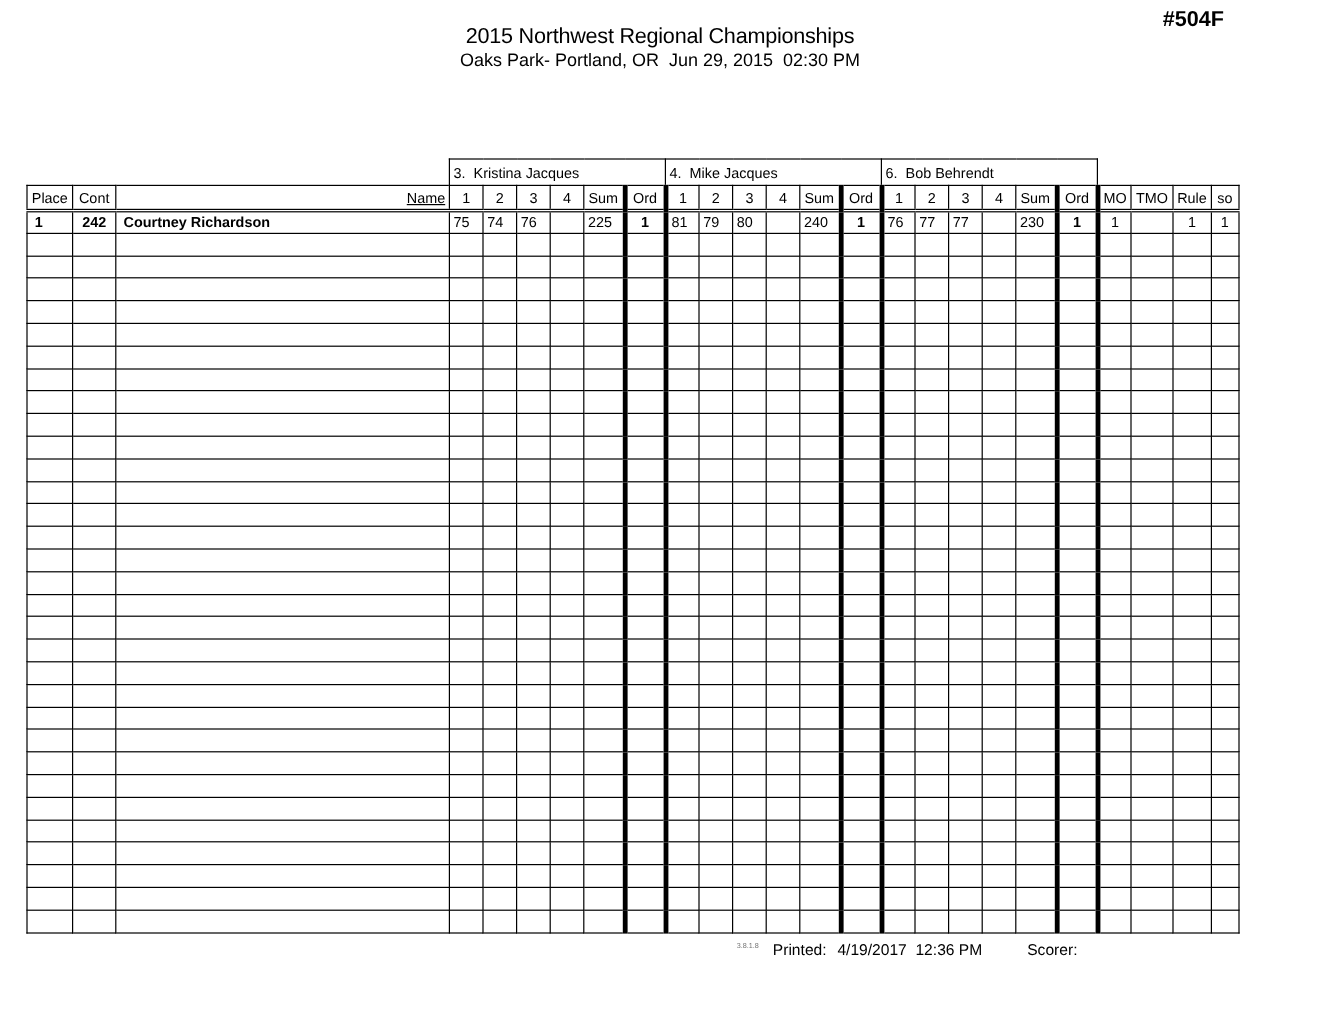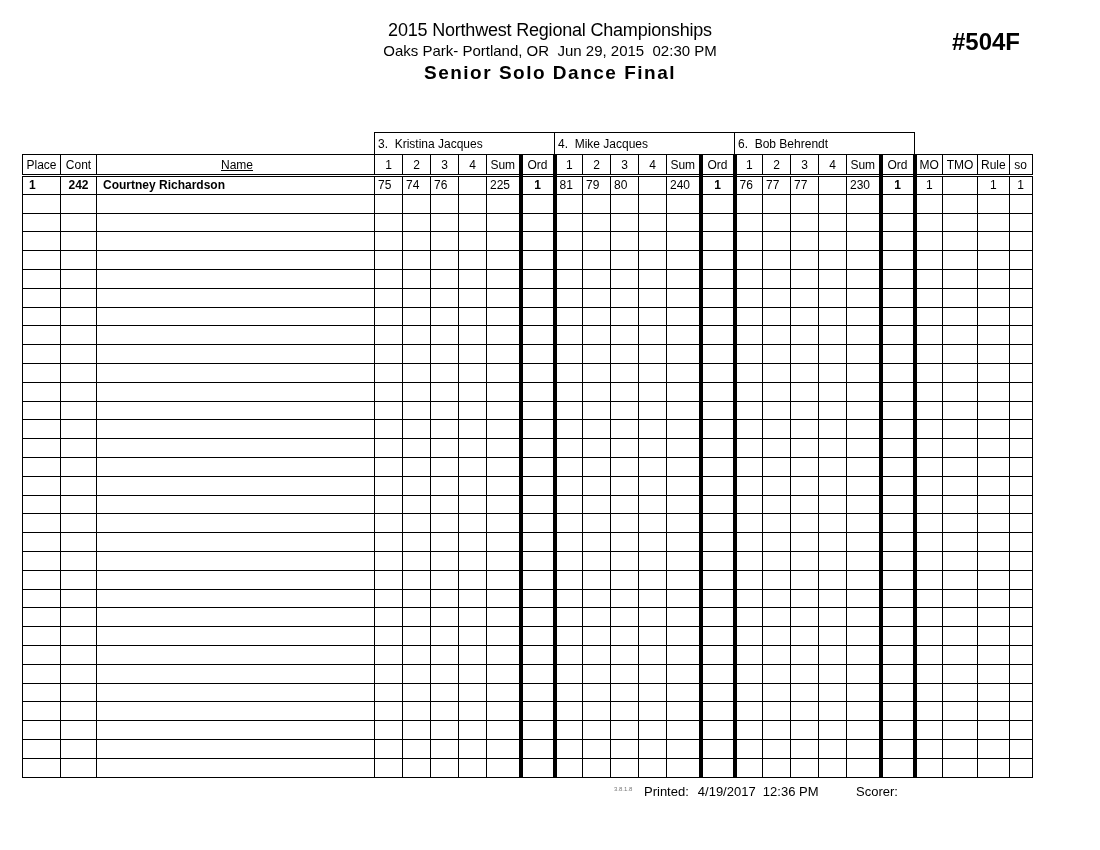--- a/index.html
+++ b/index.html
@@ -6,35 +6,35 @@
   .page{position:relative;width:1100px;height:850px;background:#ffffff;color:#000;
         font-family:"Liberation Sans",sans-serif;overflow:hidden;}
 
   
   .req-list{position:absolute;left:22px;top:22px;font-size:12px;line-height:16px;white-space:pre;}
   .titles{position:absolute;left:0;top:20px;width:100%;text-align:center;}
   .title{font-size:18px;font-weight:normal;letter-spacing:-0.2px;}
   .venue{font-size:15px;white-space:pre;margin-top:1px;}
   .event-title{font-size:19px;font-weight:bold;letter-spacing:1.5px;margin-top:3px;}
   .report-line{font-size:17px;margin-top:4px;}
-  .event-number{position:absolute;top:28px;right:80px;font-size:24px;font-weight:bold;text-align:right;}
+  .event-number{position:absolute;top:6px;right:80px;font-size:18px;font-weight:bold;text-align:right;}
 
   
   table{position:absolute;left:22px;top:132px;border-collapse:collapse;table-layout:fixed;}
   col.c-place{width:38px}col.c-cont{width:36px}col.c-name{width:278px}
   col.c-s{width:28px}col.c-sum{width:34px}col.c-ord{width:34px}
   col.c-mo{width:28px}col.c-tmo{width:35px}col.c-rule{width:30px}col.c-so{width:23px}
   td,th{border:1px solid #000;font-size:12px;font-weight:normal;padding:0 3px;
         overflow:hidden;white-space:nowrap;text-align:left;vertical-align:middle;}
   tr.judge-row{height:22px;}
   td.judge-name{white-space:pre;vertical-align:middle;}
   td.nb{border:none;}
   tr.hdr-row{height:21px;}
   tr.hdr-row th{text-align:center;border-bottom:3px double #000;}
-  tr.hdr-row th.al{text-align:center;padding-left:6px;text-decoration:underline;}
+  tr.hdr-row th.al{text-align:right;padding-left:6px;text-decoration:underline;}
   tr.data-row,tr.empty-row{height:18.8px;}
   .ord{border-left:4px solid #000;border-right:4px solid #000;}
   .b{font-weight:bold;}
   .ctr{text-align:center;}
   .pl{padding-left:6px;}
 
   
   .footer{position:absolute;top:784px;left:0;width:1100px;height:20px;font-size:13px;}
   .version{position:absolute;left:614px;top:2px;font-size:6px;color:#777;}
   .printed{position:absolute;left:644px;top:0;white-space:pre;}
@@ -43,21 +43,20 @@
 </style>
 </head>
 <body>
 
 <div class="page">
 
 
   <div class="titles">
     <div class="title">2015 Northwest Regional Championships</div>
     <div class="venue">Oaks Park- Portland, OR  Jun 29, 2015  02:30 PM</div>
-    <div class="event-title">Senior Solo Dance Final</div>
   </div>
 
   <div class="event-number">#504F</div>
 
   <table id="score-table">
     <colgroup>
       <col class="c-place">
         <col class="c-cont">
         <col class="c-name">
       <col class="c-s">

